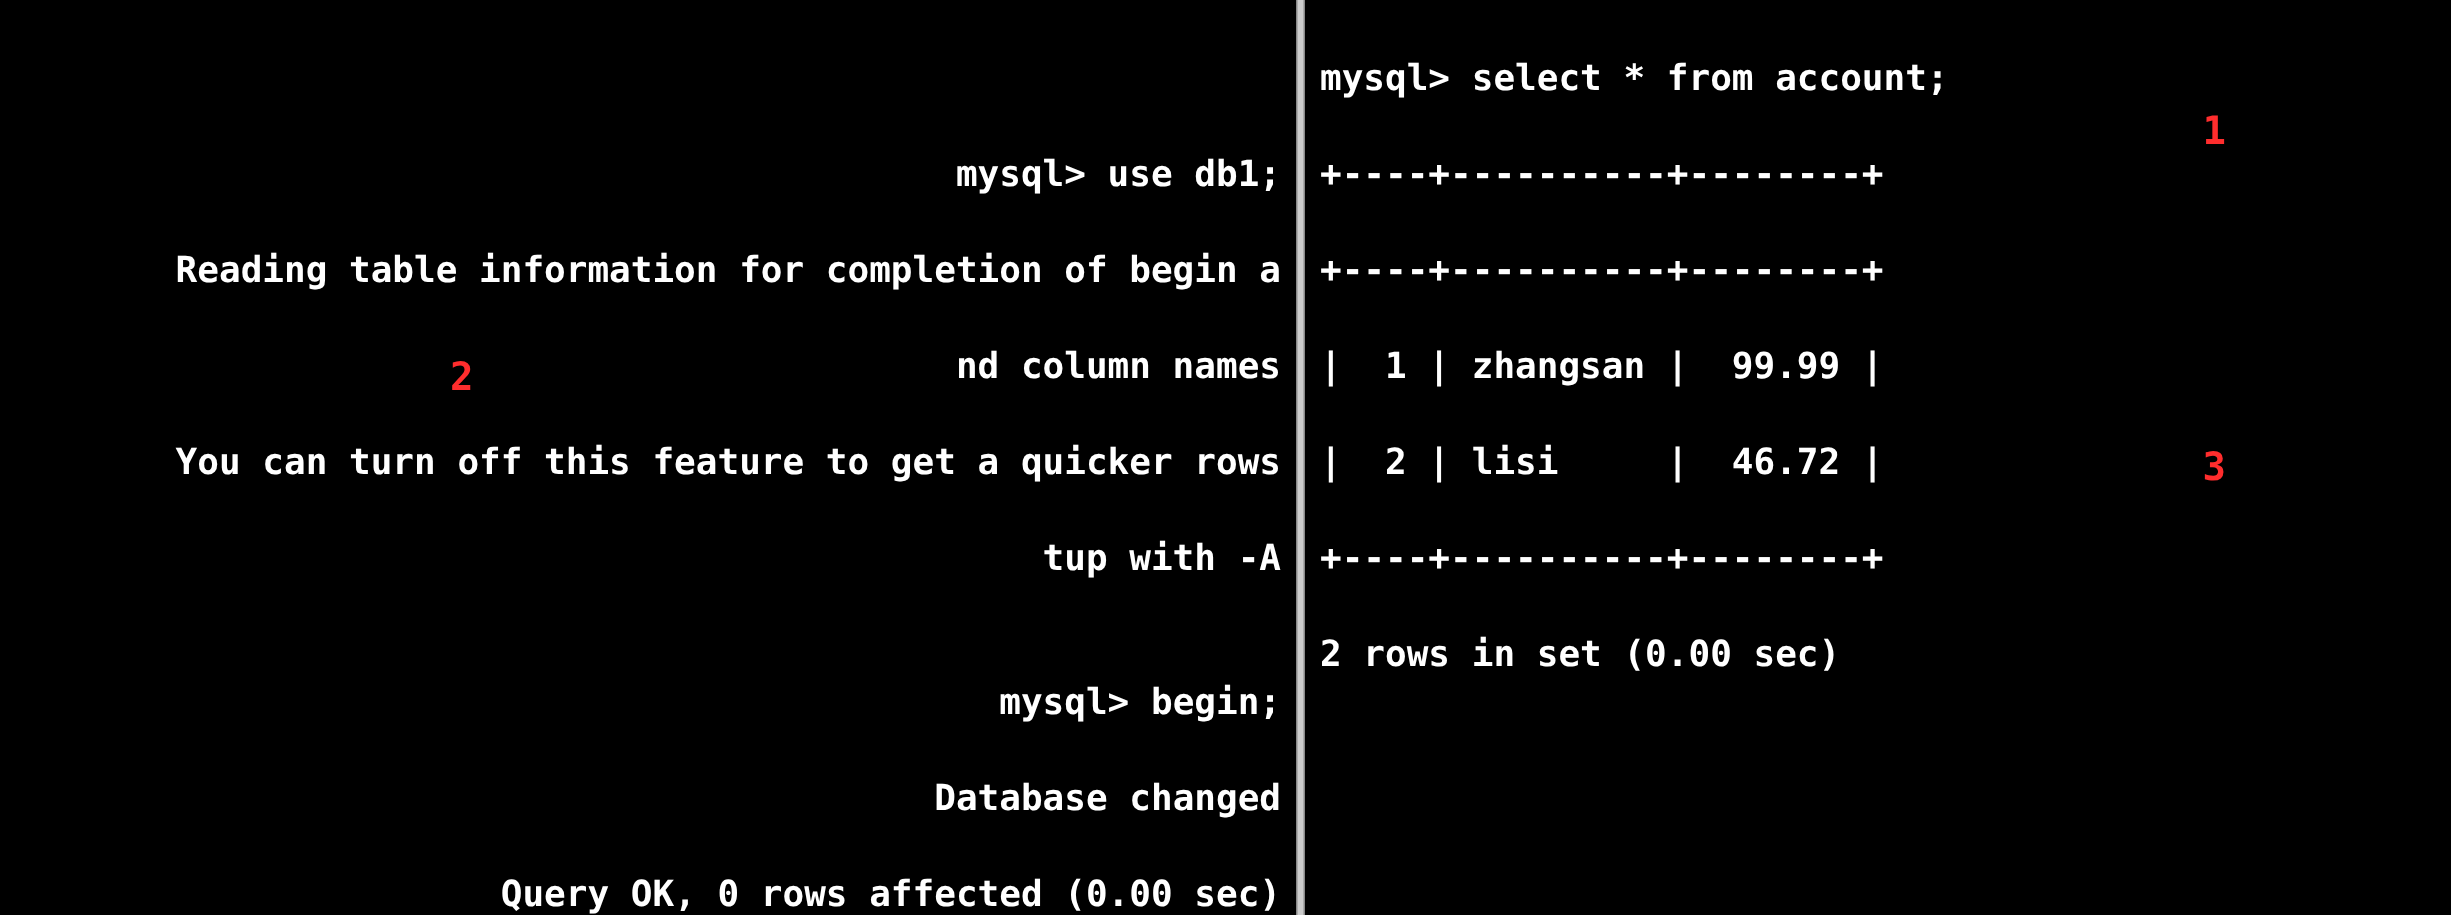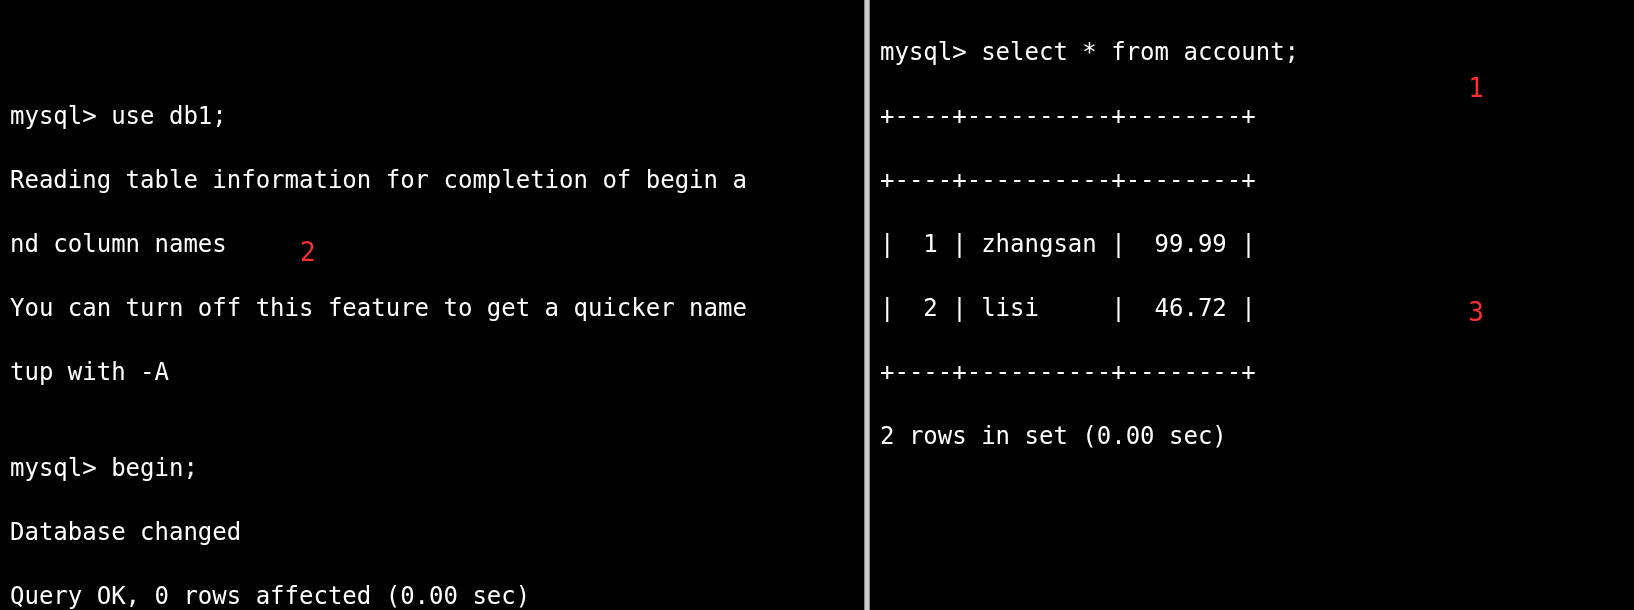--- a/index.html
+++ b/index.html
@@ -17,22 +17,23 @@
       font-size: 24px;
       line-height: 32px;
       color: #fff;
       white-space: pre;
     }
     .pane {
       background: #000;
       padding: 4px 10px 4px 10px;
       overflow: hidden;
       position: relative;
+      font-weight: bold;
     }
-    .pane.left { width: 864px; }
+    .pane.left { width: 864px; text-align: right; }
     .pane.right { flex: 1; }
     .divider {
       width: 6px;
       height: 100%;
       background: #ccc;
       border-left: 1px solid #888;
       border-right: 1px solid #888;
     }
     .annot {
       position: absolute;
@@ -44,21 +45,21 @@
 </head>
 <body>
 
 <div class="container">
 
   <div class="pane left">
 <div> </div>
 <div>mysql&gt; use db1;</div>
 <div>Reading table information for completion of begin a</div>
 <div>nd column names</div>
-<div>You can turn off this feature to get a quicker name</div>
+<div>You can turn off this feature to get a quicker rows</div>
 <div>tup with -A</div>
 <div></div>
 <div>mysql&gt; begin;</div>
 <div>Database changed</div>
 <div>Query OK, 0 rows affected (0.00 sec)</div>
 <div></div>
 
 
 
 <div></div>

